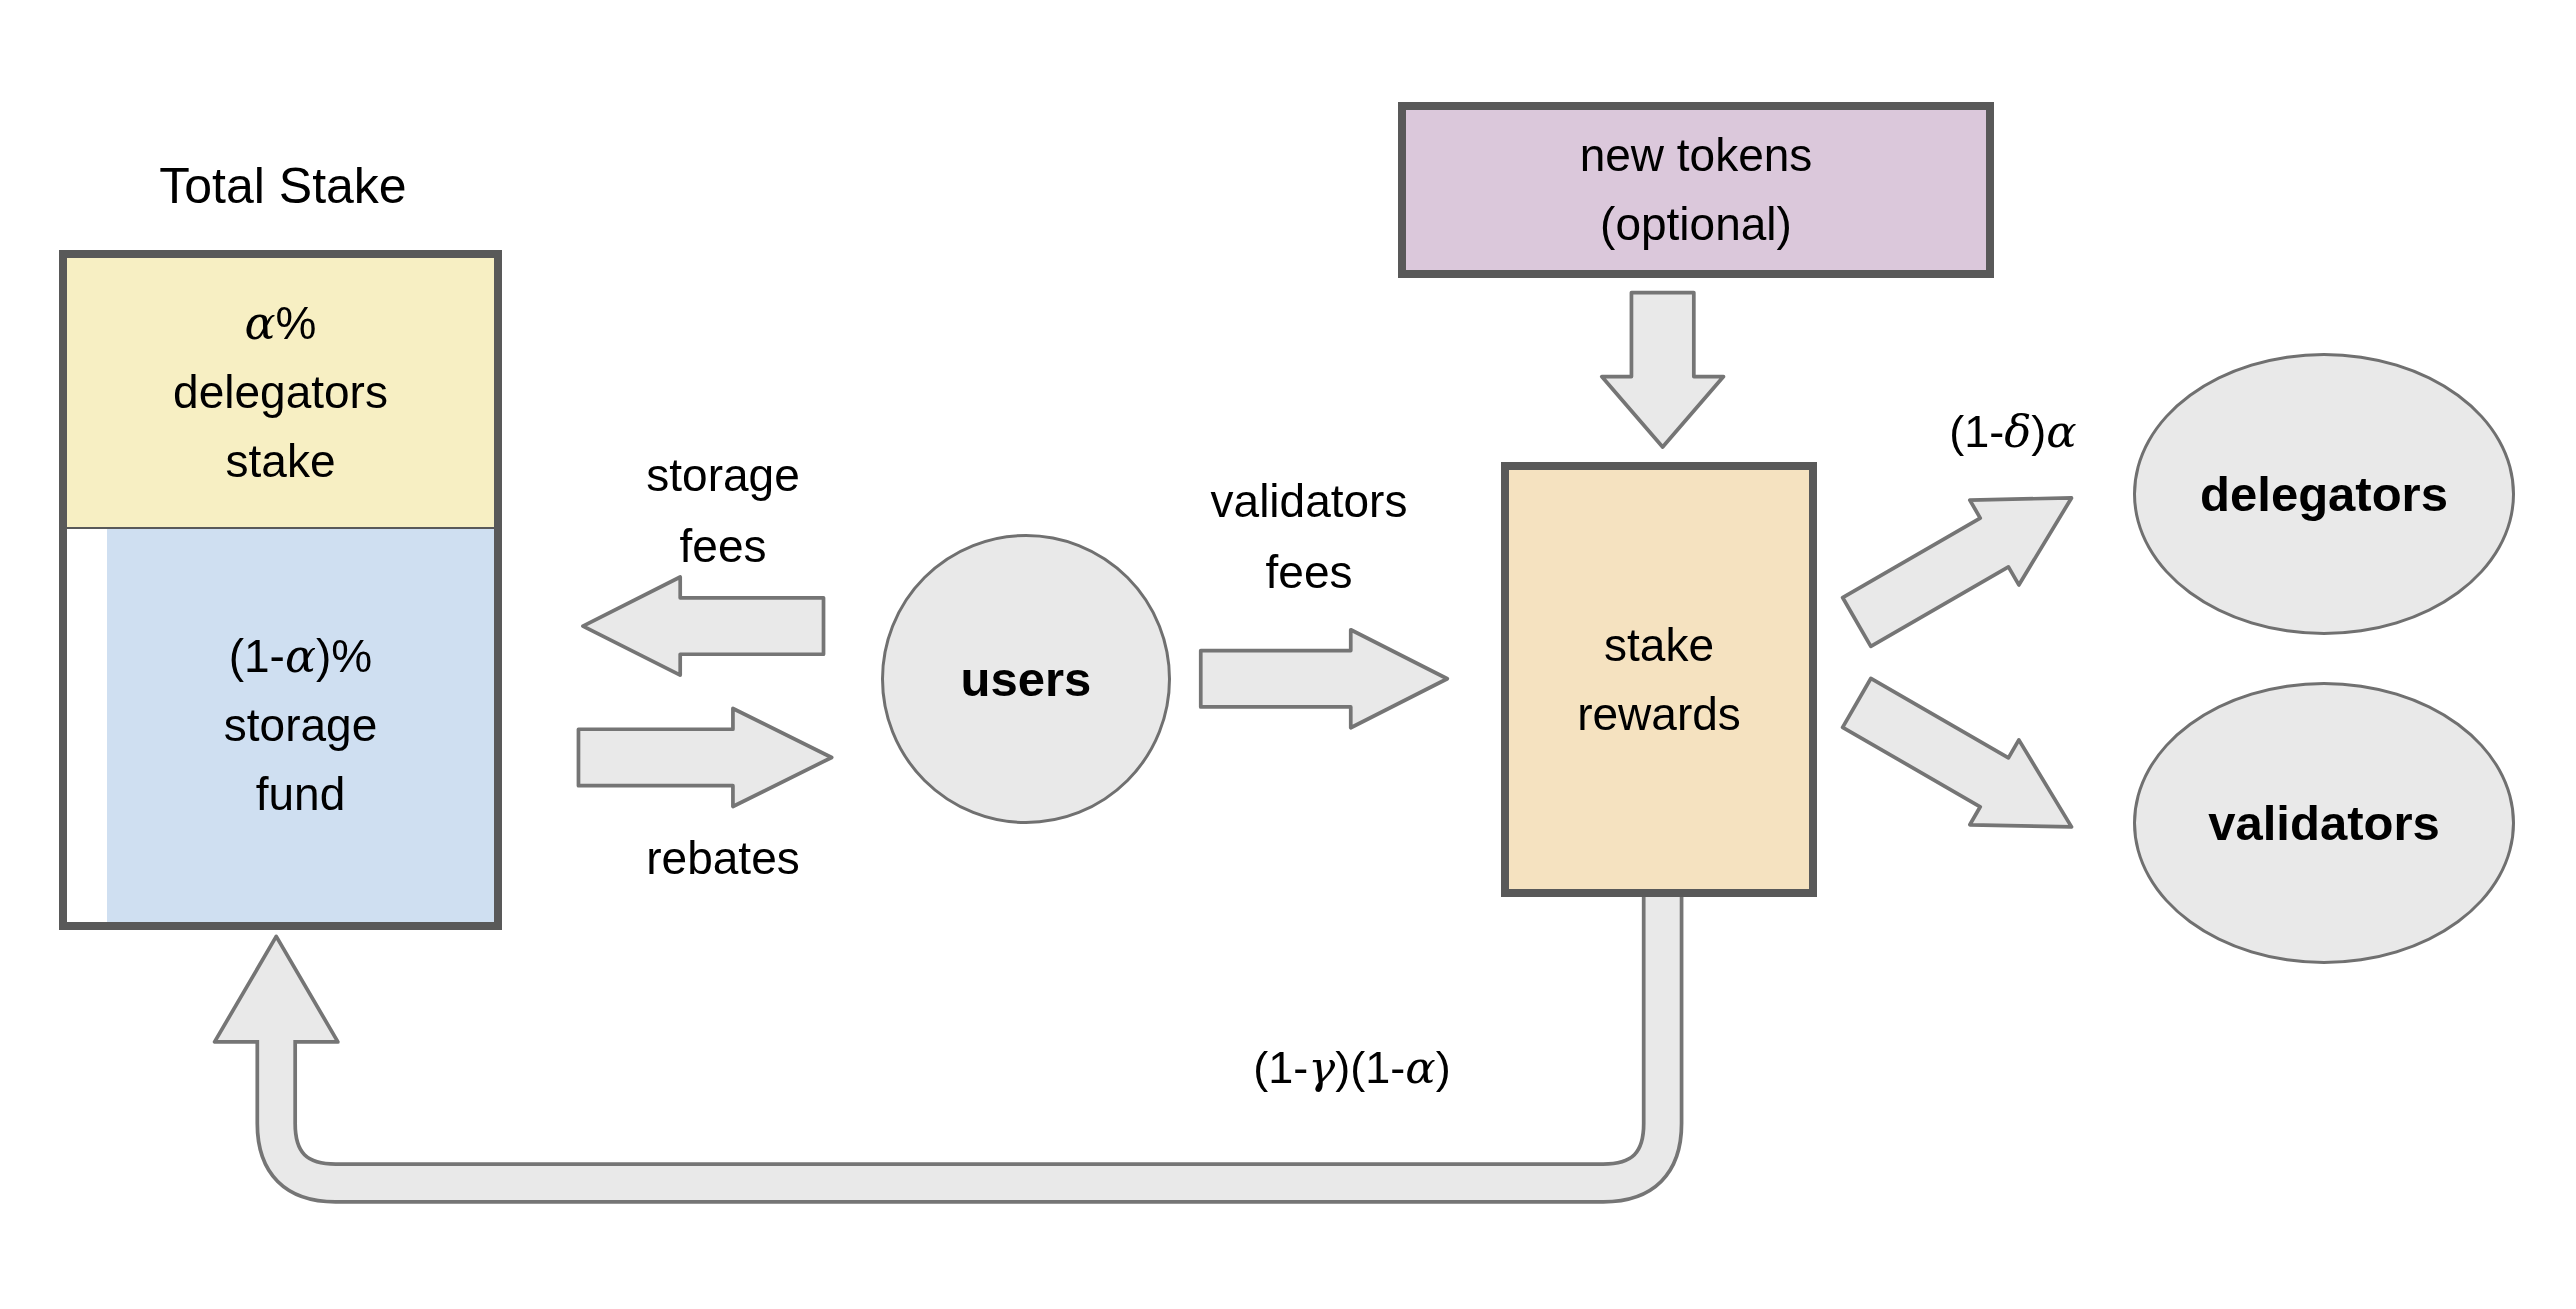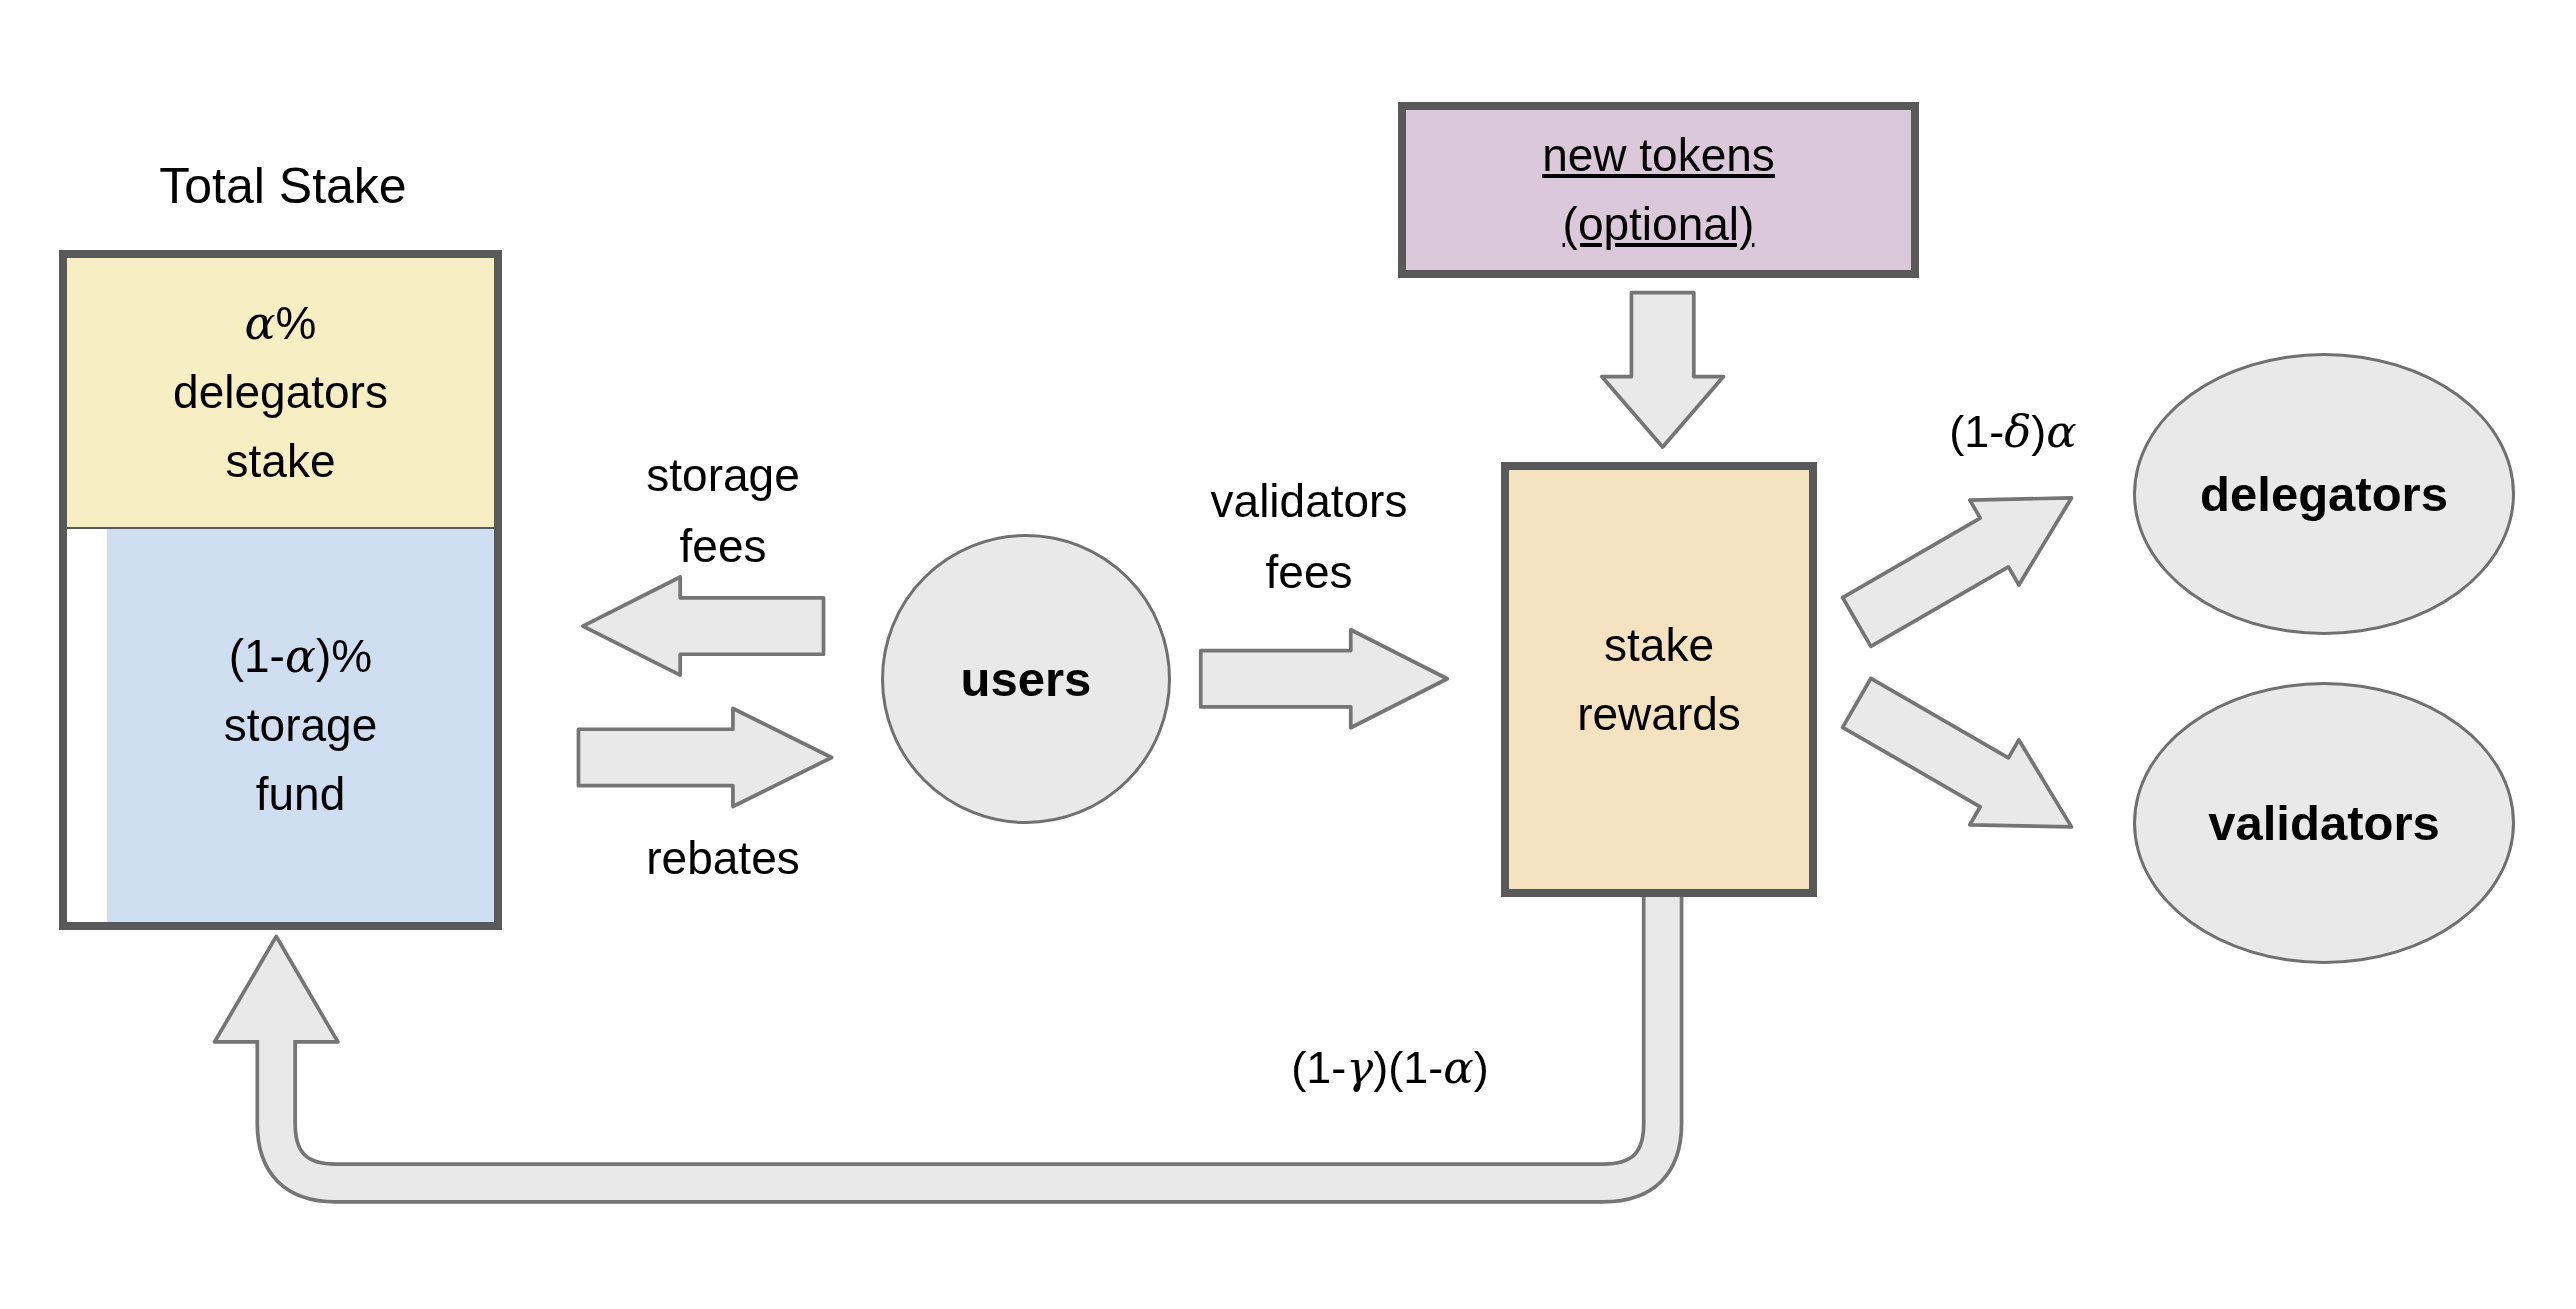--- a/index.html
+++ b/index.html
@@ -48,21 +48,21 @@
     border-bottom: 2.2px solid var(--box-border, #595959);
   }
   .section.fund { flex: 1; background: var(--storage-fund-fill, #cfdff1); margin-left: 40px; }
 
   .box-label { font-size: 46px; line-height: 1.5; text-align: center; }
 
   .node-box {
     border: 8.2px solid var(--box-border, #595959);
     display: flex; align-items: center; justify-content: center;
   }
-  .new-tokens { left: 1398px; top: 102px; width: 521px; height: 176px; background: var(--new-tokens-fill, #dbc8db); text-decoration: underline; }
+  .new-tokens { left: 1398px; top: 102px; width: 596px; height: 176px; background: var(--new-tokens-fill, #dbc8db); }
   .stake-rewards { left: 1501px; top: 462px; width: 316px; height: 435px; background: var(--stake-rewards-fill, #f5e2c0); }
 
   .ellipse {
     background: var(--node-fill, #e9e9e9);
     border: 3.7px solid var(--ellipse-border, #707070);
     border-radius: 50%;
     display: flex; align-items: center; justify-content: center;
   }
   .users { left: 881px; top: 534px; width: 290px; height: 290px; }
   .delegators { left: 2133px; top: 353px; width: 382px; height: 282px; }
@@ -74,21 +74,21 @@
     text-align: center;
     transform: translate(-50%, -50%);
     white-space: nowrap;
   }
   .flow-label.math { font-size: 45px; }
   .storage-fees-label { left: 723px; top: 511px; }
   .rebates-label { left: 723px; top: 859px; }
   .computation-label { left: 1309px; top: 537px; }
   .to-delegators { left: 1993px; top: 432px; margin-left: 20px; }
   .to-validators { left: 2032px; top: 950px; }
-  .to-storage-fund { left: 1390px; top: 1068px; }
+  .to-storage-fund { left: 1352px; top: 1068px; }
 
   .greek { font-family: "DejaVu Serif", serif; font-style: italic; }
 </style>
 </head>
 <body>
 
 <div class="canvas">
 
   <svg class="arrow-layer" width="2576" height="1310" viewBox="0 0 3469 1764">
 

